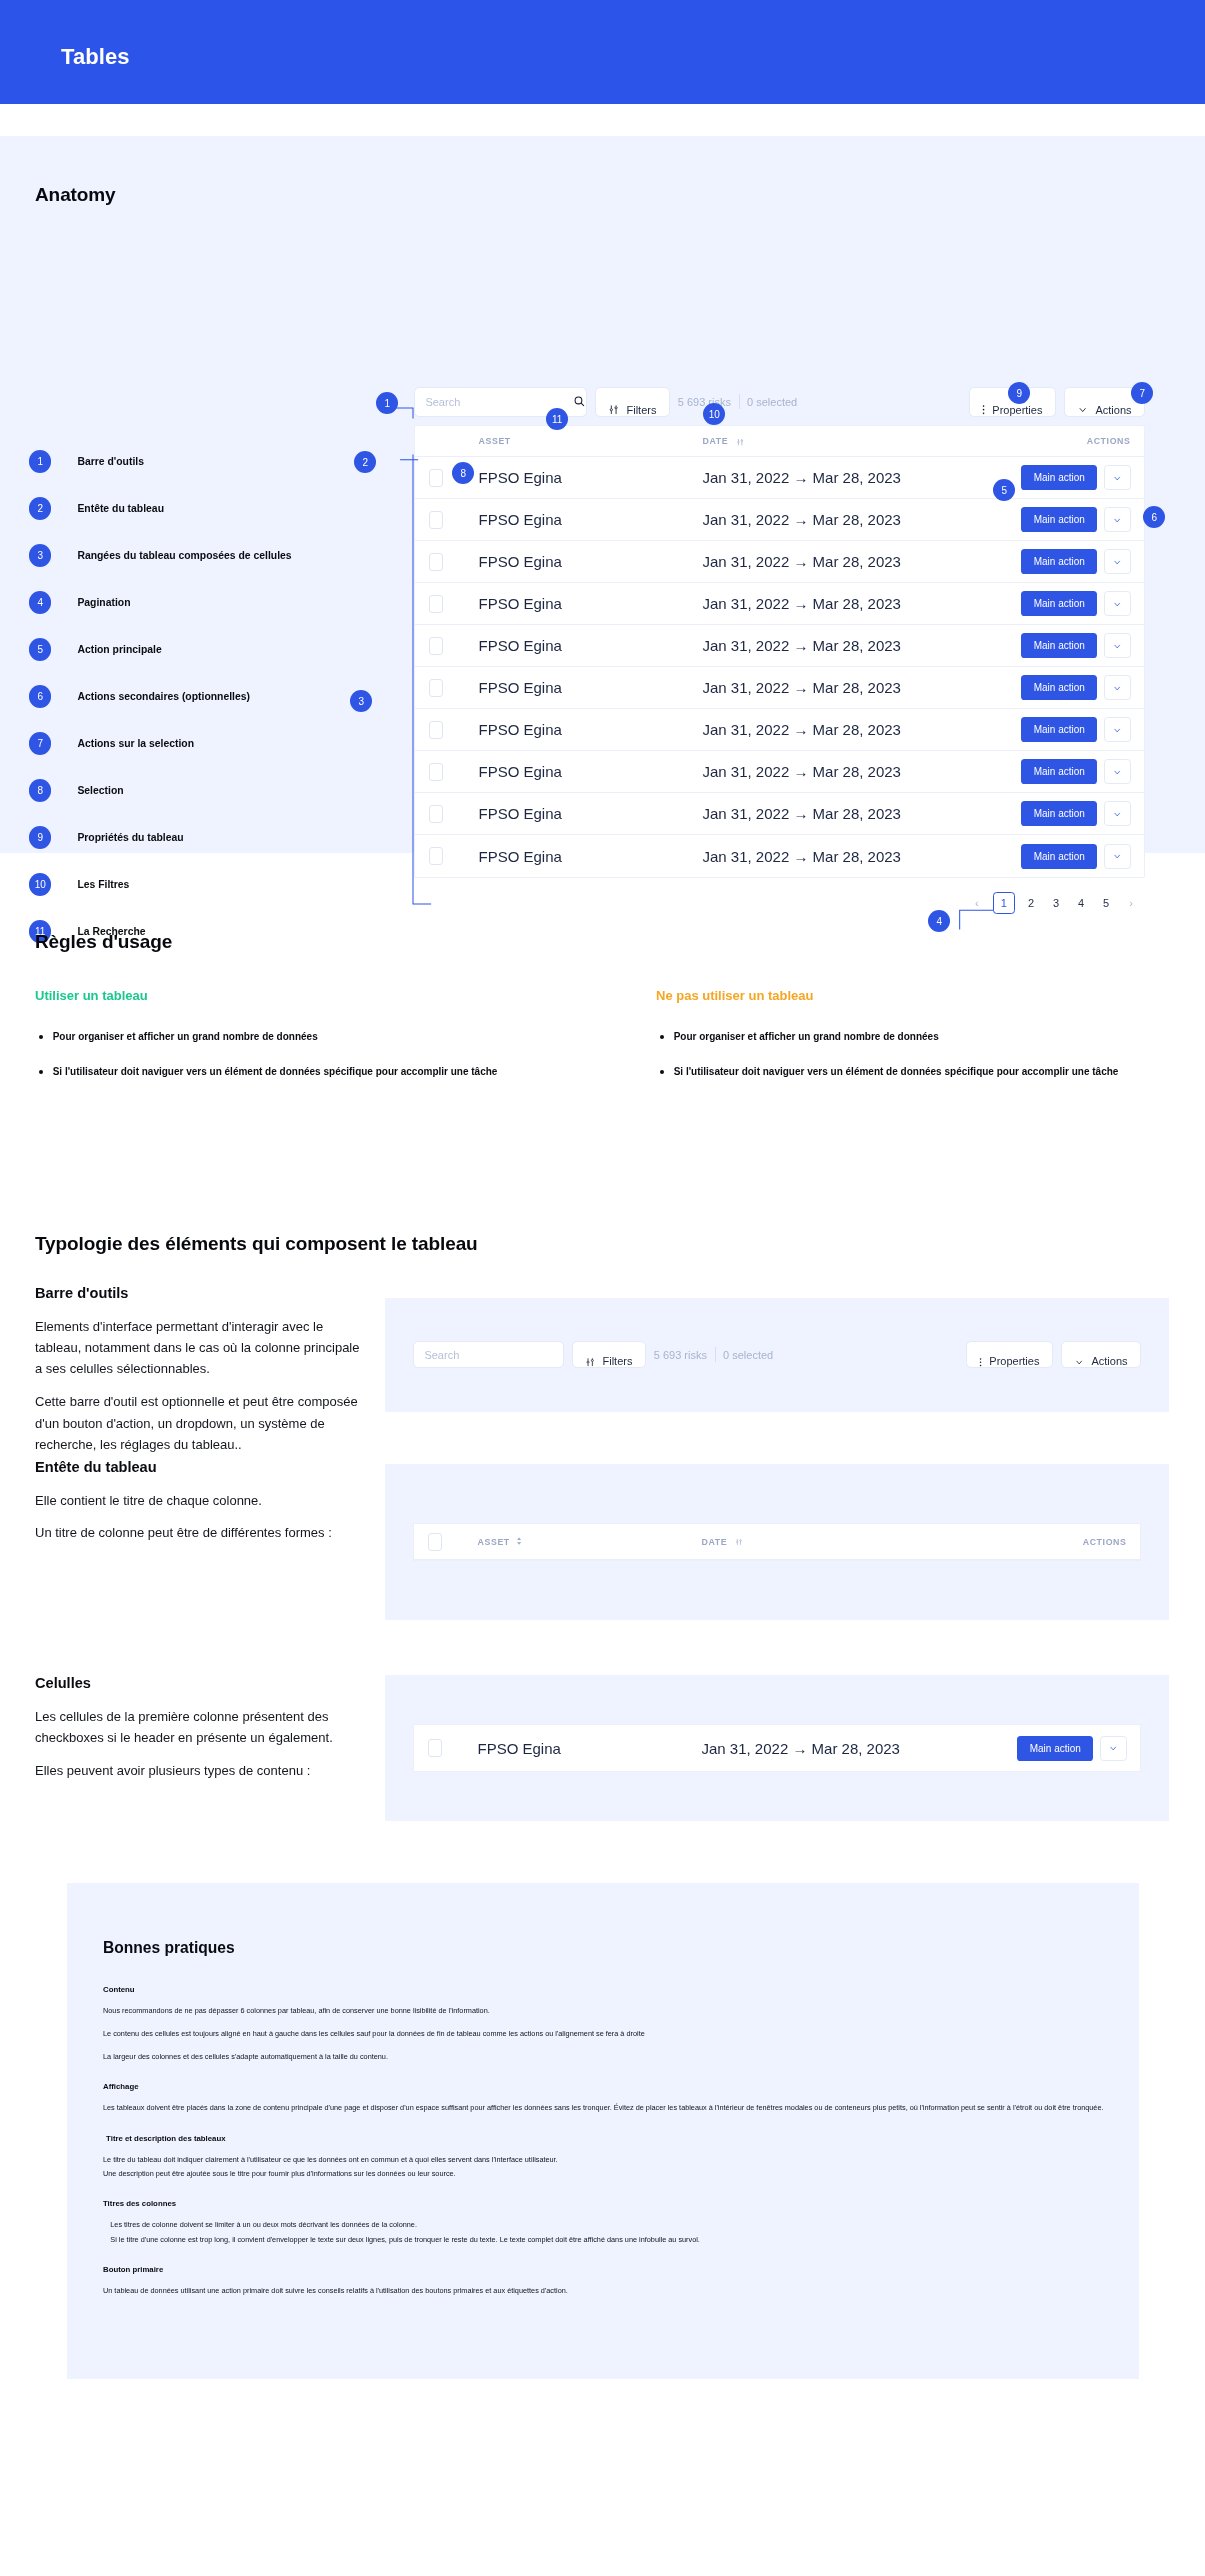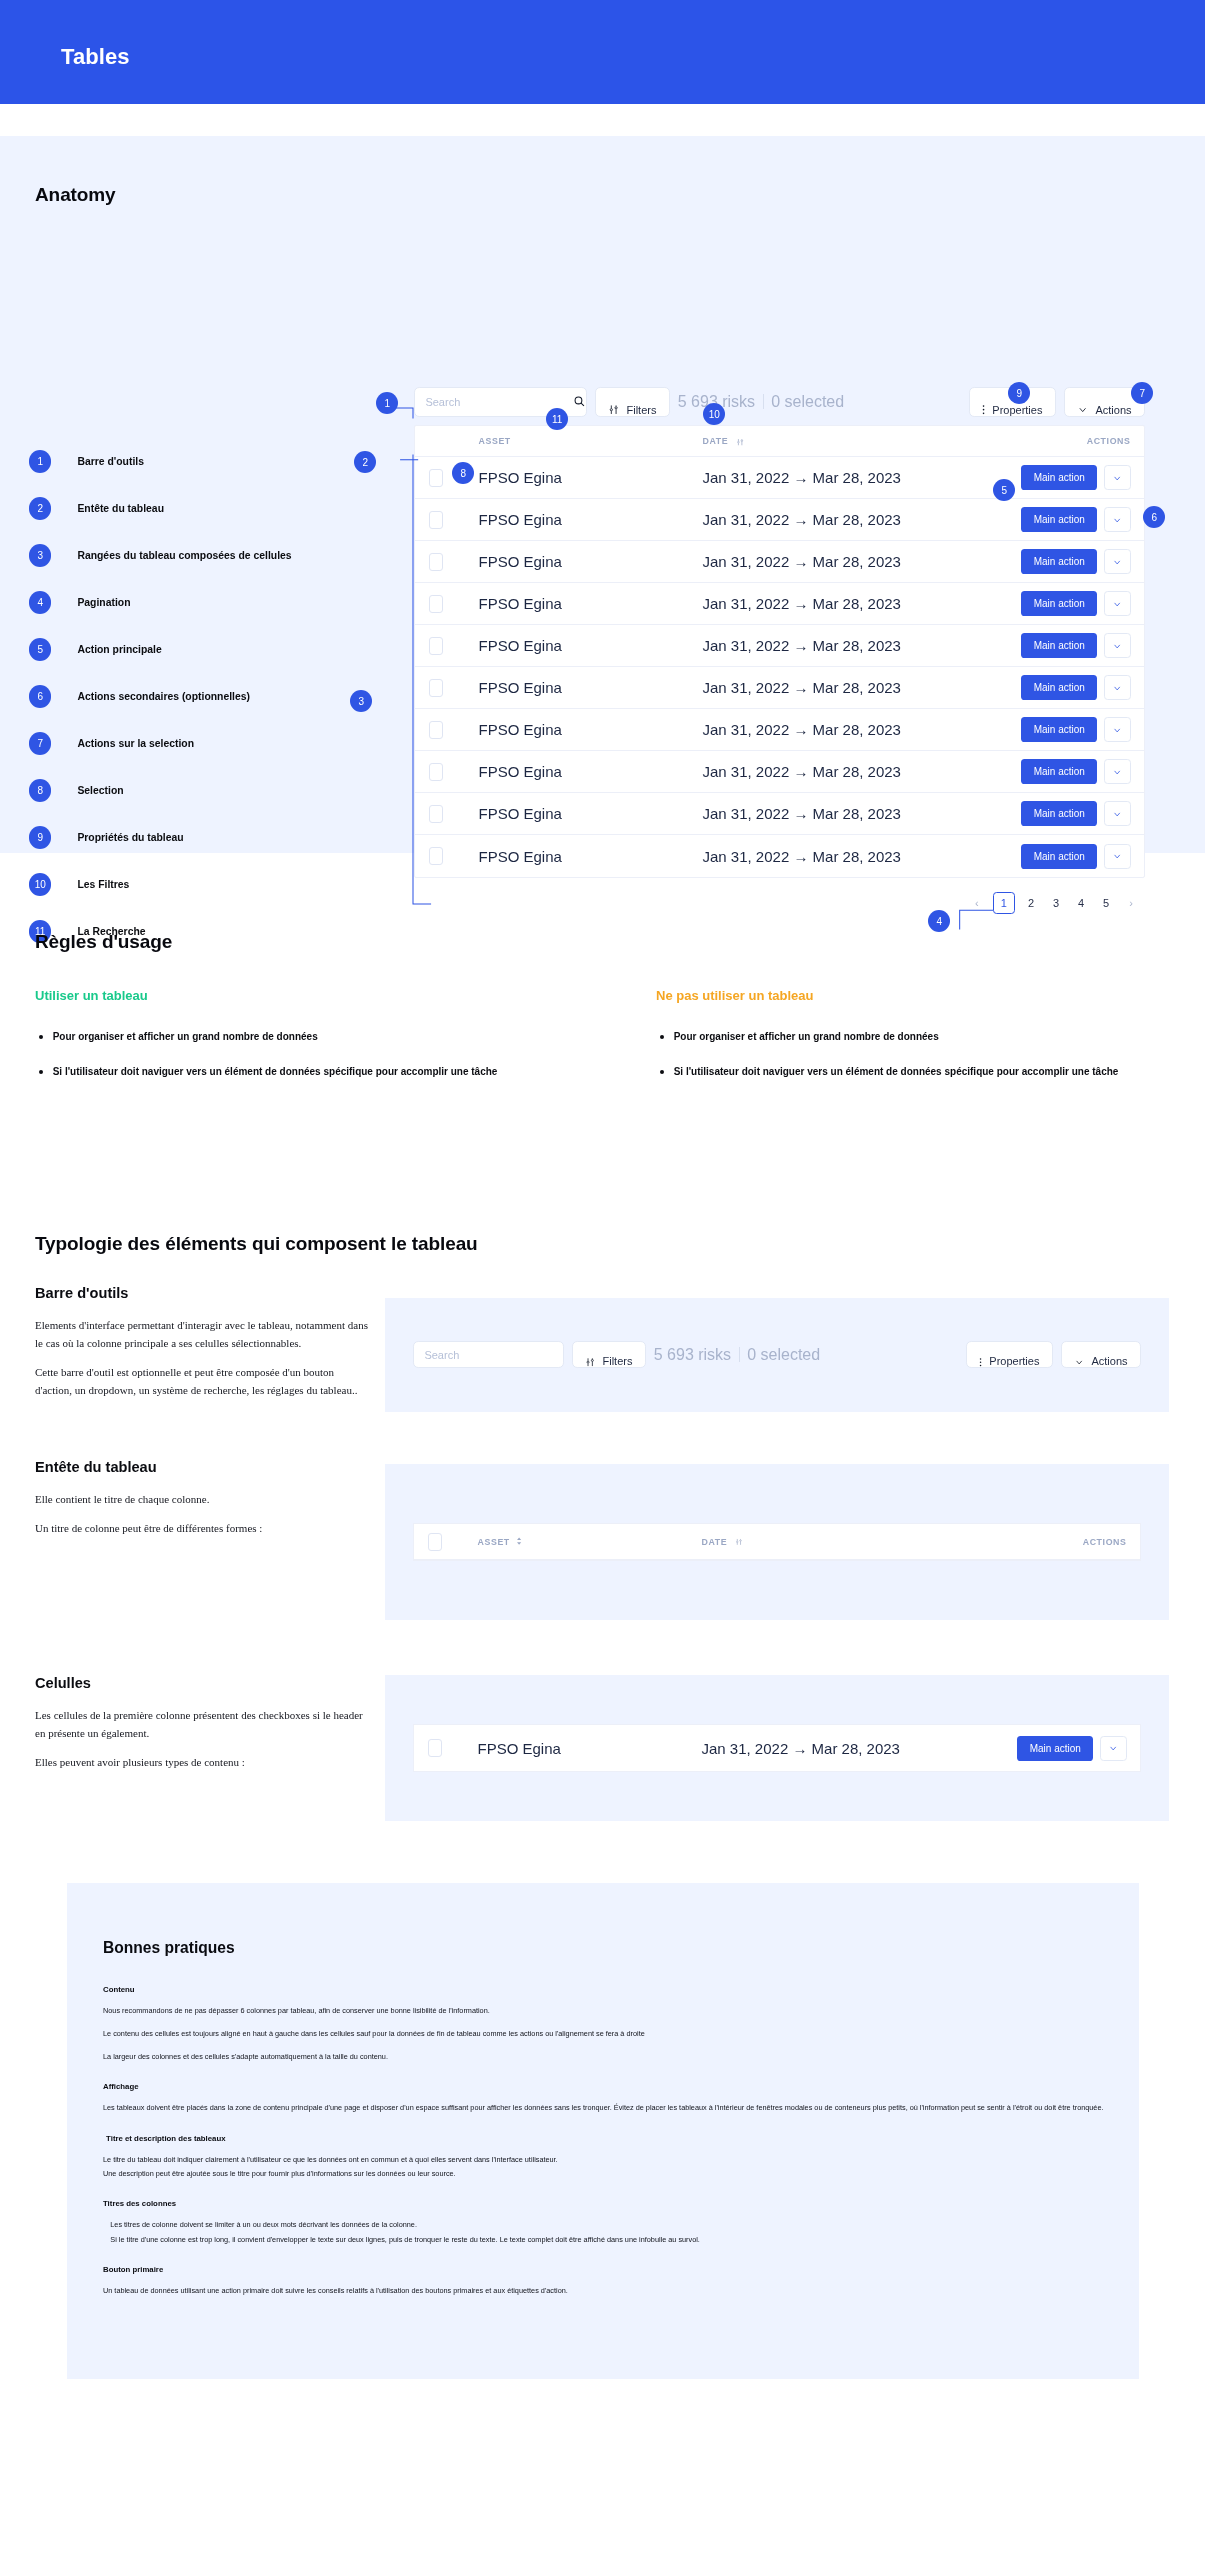--- a/index.html
+++ b/index.html
@@ -68,21 +68,21 @@
   }
   .search-box input::placeholder { color: #b6c0d8; }
   .ic { flex: none; display: block; }
 
   .tbtn {
     height: 30px; background: #fff; border: 0.5px solid #e3e9f5;
     border-radius: 5.2px; display: flex; align-items: flex-end; gap: 6.8px;
     padding: 0 12.5px; font-size: 11px; color: #1f2840; white-space: nowrap;
     cursor: pointer;
   }
-  .muted { font-size: 16px; color: #a8b3cc; white-space: nowrap; }
+  .muted { font-size: 11px; color: #a8b3cc; white-space: nowrap; }
   .vsep { width: 0.5px; height: 15.6px; background: #d7dfef; }
   .spacer { flex: 1; }
 
   
   .tbl {
     margin-top: 8.3px; background: #fff; border: 0.5px solid #eceff8; border-radius: 2.1px;
   }
   .trow { display: flex; align-items: center; height: 42px; padding: 0 13.5px;
           border-bottom: 0.5px solid #eceff8; }
   .trow:last-child { border-bottom: 0; }
@@ -133,21 +133,21 @@
     width: 4.2px; height: 4.2px; border-radius: 50%; background: #0c0d12;
   }
 
   
   .typo { position: absolute; left: 0; top: 1207px; width: 1206px; }
   .typo .sec-title { position: absolute; left: 35px; top: 26px; }
 
   .trowblk { position: absolute; left: 35px; width: 1134px; }
   .tleft { position: absolute; left: 0; top: 0; width: 333px; }
   .t-h3 { font-size: 14.6px; font-weight: 700; color: #0b0c11; margin-bottom: 14.6px; }
-  .t-p { font-size: 11px; color: #15171f; line-height: 1.65; margin-bottom: 11.4px; font-family: Liberation Serif, serif; }
+  .t-p { font-size: 13px; color: #15171f; line-height: 1.65; margin-bottom: 11.4px; }
   .t-ul { list-style: none; margin-top: 2.1px; }
   .t-ul li { position: relative; padding-left: 13.5px; font-size: 7.8px;
              color: #15171f; line-height: 1.62; }
   .t-ul li::before { content: ""; position: absolute; left: 4.2px; top: 4.7px;
              width: 3.1px; height: 3.1px; border-radius: 50%; background: #15171f; }
   .card {
     position: absolute; left: 350px; width: 784px; background: #eef3ff;
     display: flex; align-items: center; justify-content: center;
   }
   .card-inner { width: 728px; }

